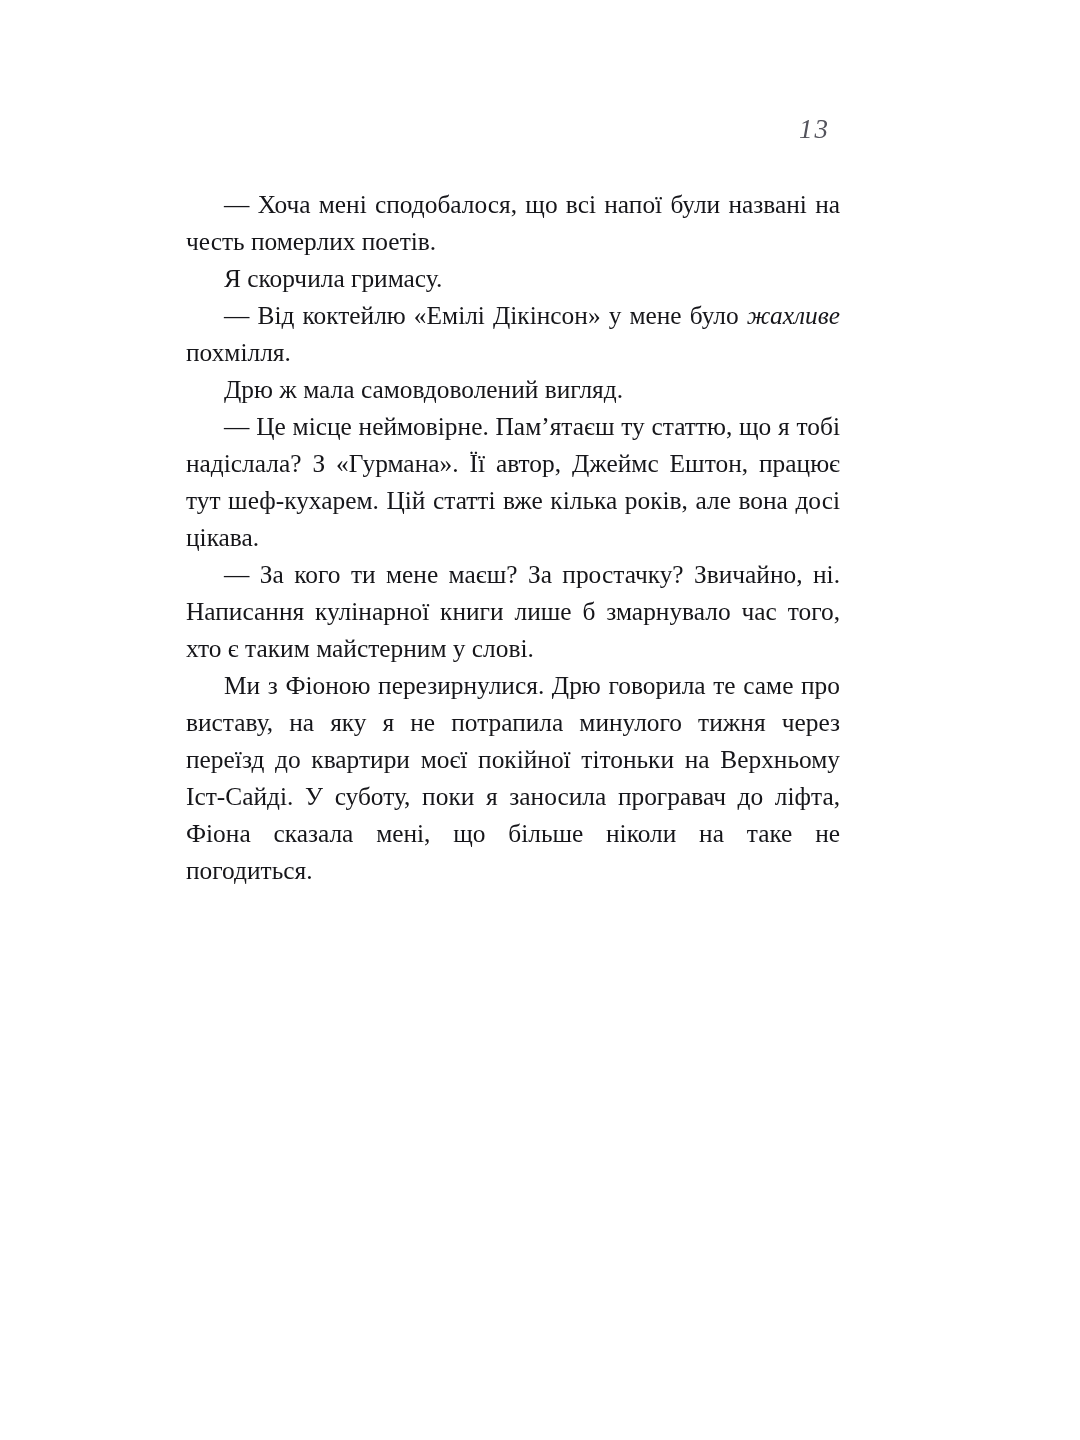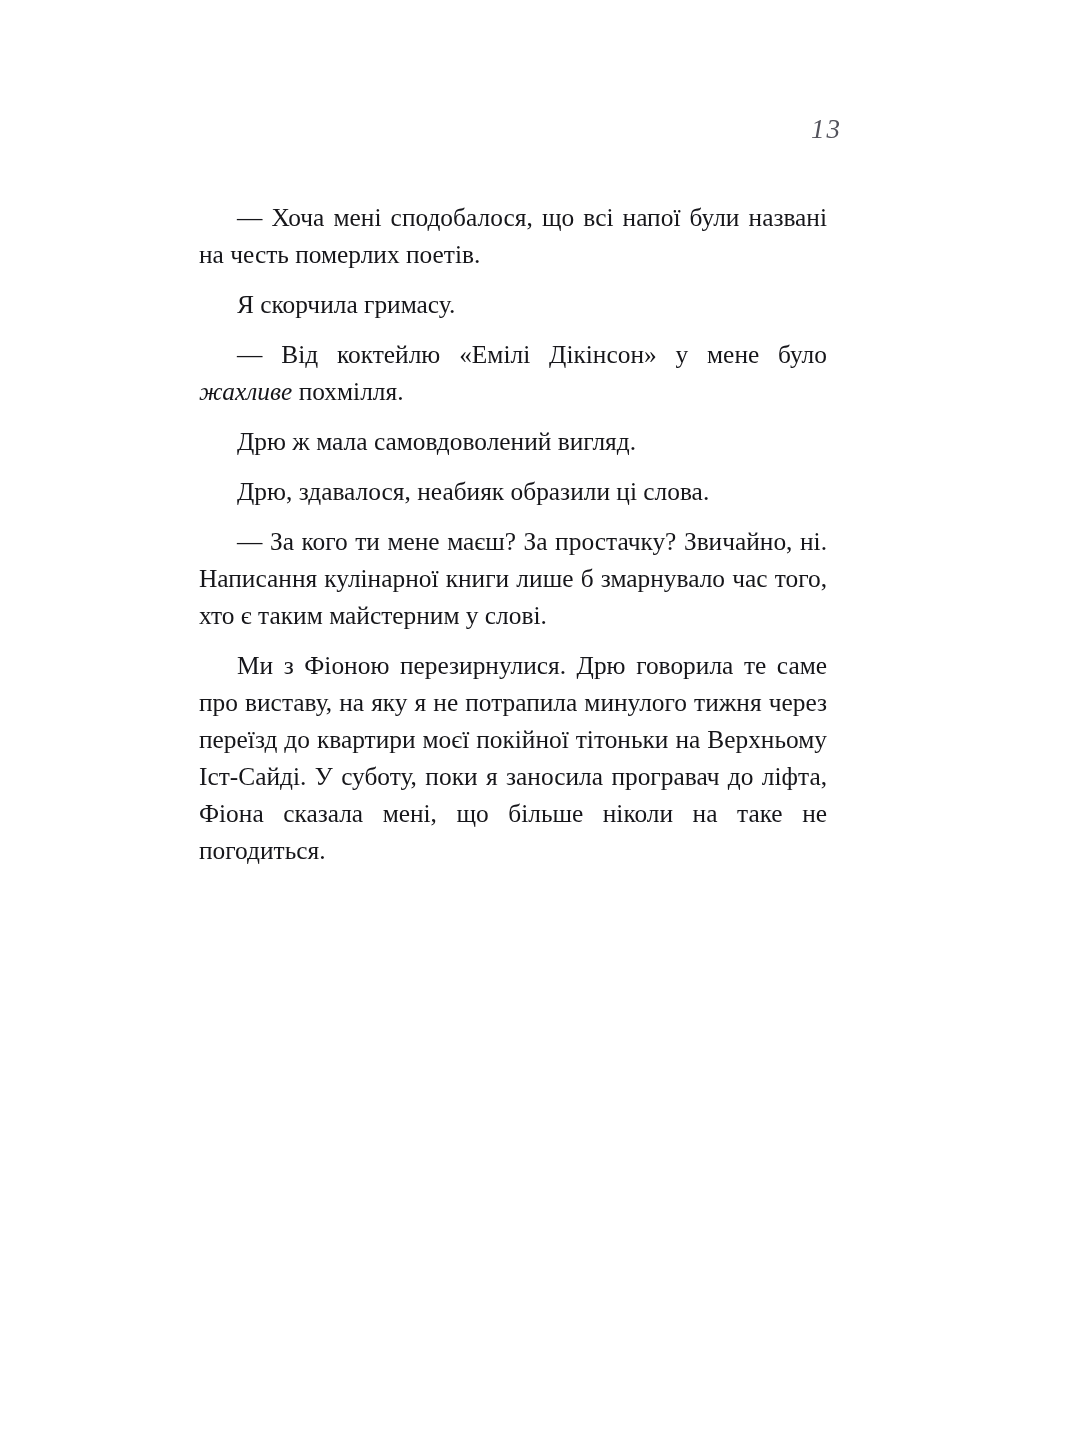--- a/index.html
+++ b/index.html
@@ -18,21 +18,21 @@
 
   .page {
     position: absolute;
     inset: 0;
     background: #ffffff;
   }
 
   .folio {
     position: absolute;
     top: 116px;
-    right: 238px;
+    right: 250px;
     font-family: "Liberation Serif", "DejaVu Serif", serif;
     font-style: italic;
     font-size: 27px;
     letter-spacing: 2px;
     color: #3c3c46;
     opacity: 0.88;
     line-height: 1;
   }
 
   .textblock {
@@ -42,21 +42,21 @@
     width: 654px;
     font-size: 25.4px;
     line-height: 37px;
     text-align: justify;
     text-justify: inter-word;
     color: #16161a;
     -webkit-font-smoothing: antialiased;
   }
 
   .textblock p {
-    margin: 13px;
+    margin: 0;
     text-indent: 38px;
     hyphens: manual;
   }
 
   
   .textblock p { text-align-last: left; }
 
   .italic { font-style: italic; }
 </style>
 </head>
@@ -77,25 +77,25 @@
     </p>
 
     <p>
       <span>— Від коктейлю «Емілі Дікінсон» у мене було </span><span class="italic">жахливе</span><span> похмілля.</span>
     </p>
 
     <p>
       <span>Дрю ж мала самовдоволений вигляд.</span>
     </p>
 
+    <p>
+      <span>— Це місце неймовірне. Пам’ятаєш ту статтю, що я тобі надіслала? З «Гурмана». Її автор, Джеймс Ештон, працює тут шеф-кухарем. Цій статті вже кілька років, але вона досі цікава.</span>
+    </p>
 
 
-    <p>
-      <span>Дрю, здавалося, неабияк образили ці слова.</span>
-    </p>
 
     <p>
       <span>— За кого ти мене маєш? За простачку? Звичайно, ні. Написання кулінарної книги лише б змарнувало час того, хто є таким майстерним у слові.</span>
     </p>
 
     <p>
       <span>Ми з Фіоною перезирнулися. Дрю говорила те саме про виставу, на яку я не потрапила минулого тижня через переїзд до квартири моєї покійної тітоньки на Верхньому Іст-Сайді. У суботу, поки я заносила програвач до ліфта, Фіона сказала мені, що більше ніколи на таке не погодиться.</span>
     </p>
 
 

